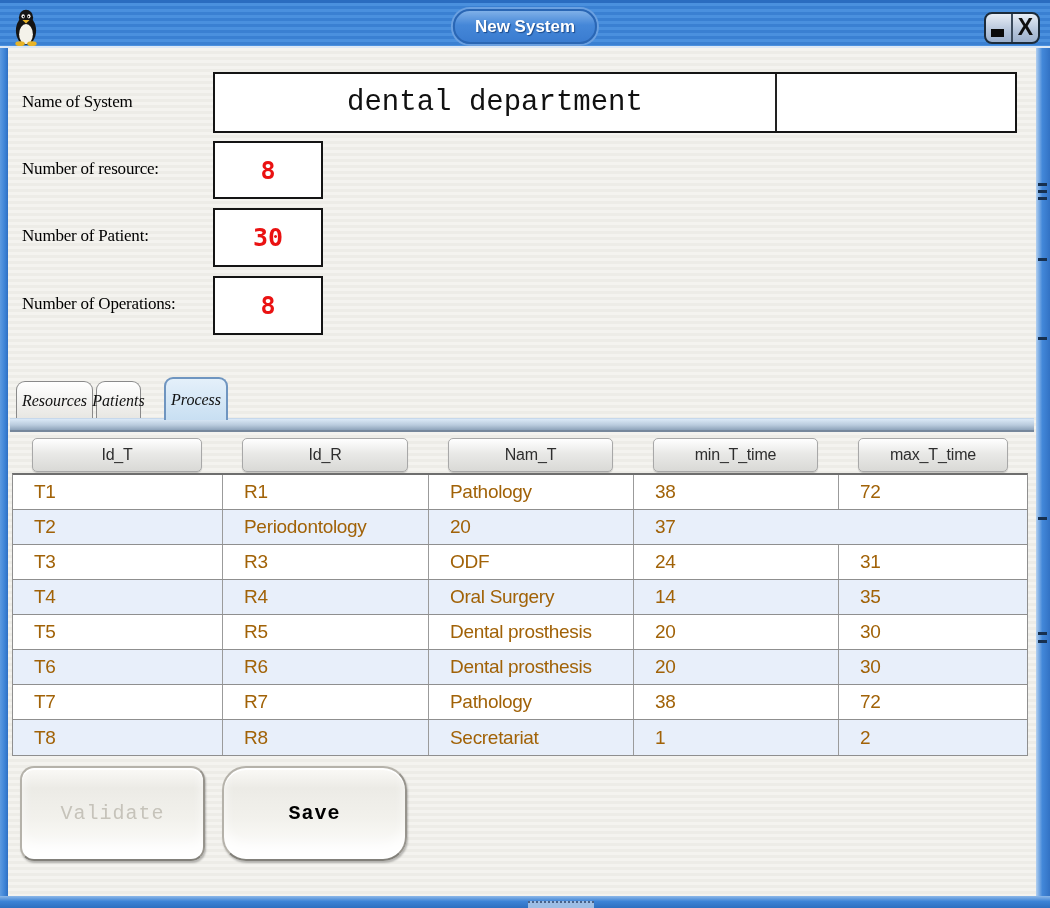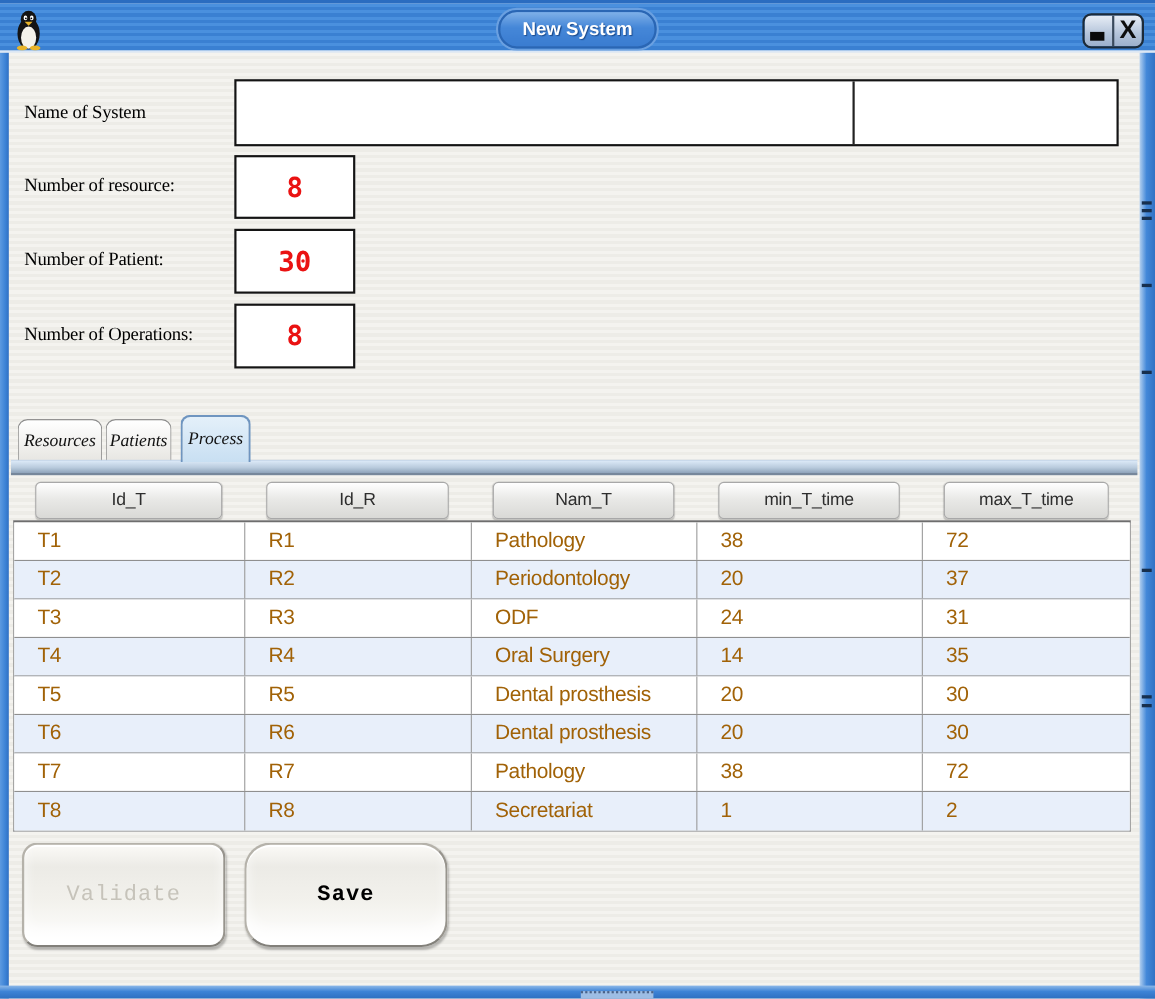--- a/index.html
+++ b/index.html
@@ -192,40 +192,41 @@
       <div class="win-btn">
         <span class="close-glyph">X</span>
       </div>
     </div>
   </div>
 
   <div class="content">
 
     <div class="fld-label" style="top:44px;">Name of System</div>
     <div class="name-box">
+      <div class="value">dental department</div>
       <div class="divider"></div>
     </div>
 
     <div class="fld-label" style="top:111px;">Number of resource:</div>
     <div class="num-box" style="top:93px; height:58px;">
       <span>8</span>
     </div>
 
     <div class="fld-label" style="top:178px;">Number of Patient:</div>
     <div class="num-box" style="top:160px; height:59px;">
       <span>30</span>
     </div>
 
     <div class="fld-label" style="top:246px;">Number of Operations:</div>
     <div class="num-box" style="top:228px; height:59px;">
       <span>8</span>
     </div>
 
     <div class="tab" style="left:8px; width:77px;">Resources</div>
-    <div class="tab" style="left:88px; width:60px;">Patients</div>
+    <div class="tab" style="left:88px; width:45px;">Patients</div>
     <div class="tab selected" style="left:156px; width:64px;">Process</div>
     <div class="tabbar"></div>
 
     <div class="thead">
       <div class="th">Id_T</div>
       <div class="th">Id_R</div>
       <div class="th">Nam_T</div>
       <div class="th">min_T_time</div>
       <div class="th">max_T_time</div>
     </div>
@@ -233,21 +234,20 @@
     <div class="tbody">
       <div class="tr">
         <div class="td">T1</div>
         <div class="td">R1</div>
         <div class="td">Pathology</div>
         <div class="td">38</div>
         <div class="td">72</div>
       </div>
       <div class="tr alt">
         <div class="td">T2</div>
-        <div class="td">R2</div>
         <div class="td">Periodontology</div>
         <div class="td">20</div>
         <div class="td">37</div>
       </div>
       <div class="tr">
         <div class="td">T3</div>
         <div class="td">R3</div>
         <div class="td">ODF</div>
         <div class="td">24</div>
         <div class="td">31</div>

